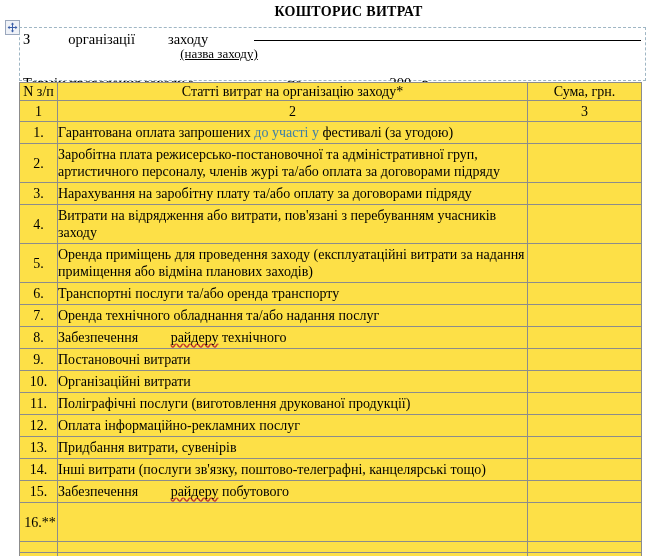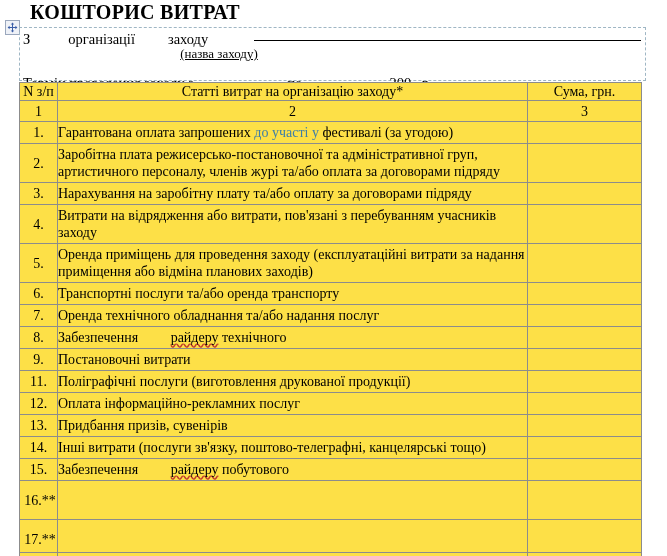--- a/index.html
+++ b/index.html
@@ -11,23 +11,23 @@
     width: 667px;
     height: 556px;
     font-family: "Liberation Serif", "DejaVu Serif", serif;
     color: #000000;
     overflow: hidden;
     position: relative;
   }
 
   
   .doc-title {
-    text-align: left;
+    text-align: center;
     font-weight: bold;
-    font-size: 20px;
+    font-size: 14px;
     letter-spacing: 0.3px;
     padding-top: 3px;
     padding-left: 30px;
     line-height: 18px;
   }
 
   
   .move-handle {
     position: absolute;
     left: 5px;
@@ -254,32 +254,37 @@
         <td class="cell-num">8.</td>
         <td class="cell-desc"><span>Забезпечення  </span><span class="spell">райдеру</span><span> технічного</span></td>
         <td class="cell-sum"></td>
       </tr>
       <tr class="r-single">
         <td class="cell-num">9.</td>
         <td class="cell-desc"><span>Постановочні витрати</span></td>
         <td class="cell-sum"></td>
       </tr>
       <tr class="r-single">
+        <td class="cell-num">10.</td>
+        <td class="cell-desc"><span>Організаційні витрати</span></td>
+        <td class="cell-sum"></td>
+      </tr>
+      <tr class="r-single">
         <td class="cell-num">11.</td>
         <td class="cell-desc"><span>Поліграфічні послуги (виготовлення друкованої продукції)</span></td>
         <td class="cell-sum"></td>
       </tr>
       <tr class="r-single">
         <td class="cell-num">12.</td>
         <td class="cell-desc"><span>Оплата інформаційно-рекламних послуг</span></td>
         <td class="cell-sum"></td>
       </tr>
       <tr class="r-single">
         <td class="cell-num">13.</td>
-        <td class="cell-desc"><span>Придбання призів, сувенірів</span></td>
+        <td class="cell-desc"><span>Придбання витрати, сувенірів</span></td>
         <td class="cell-sum"></td>
       </tr>
       <tr class="r-single">
         <td class="cell-num">14.</td>
         <td class="cell-desc"><span>Інші витрати (послуги зв'язку, поштово-телеграфні, канцелярські тощо)</span></td>
         <td class="cell-sum"></td>
       </tr>
       <tr class="r-single">
         <td class="cell-num">15.</td>
         <td class="cell-desc"><span> Забезпечення  </span><span class="spell">райдеру</span><span> побутового</span></td>

